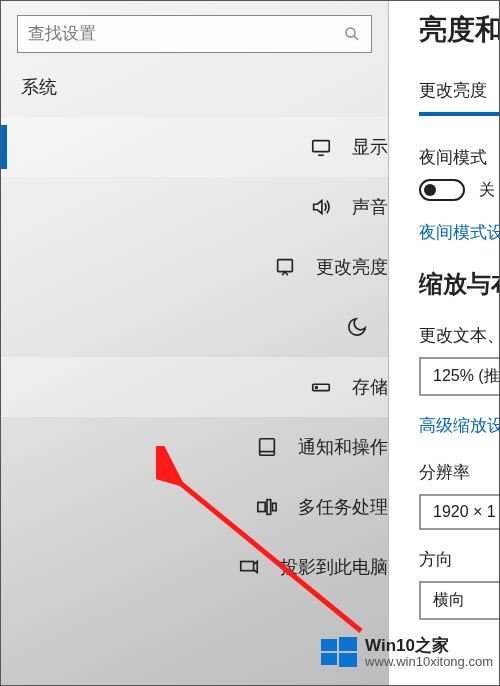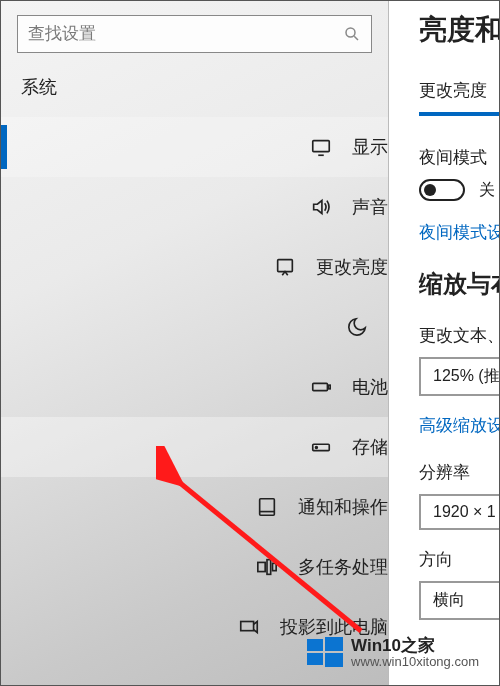--- a/index.html
+++ b/index.html
@@ -136,21 +136,21 @@
     position: absolute;
     left: 155px;
     top: 445px;
     width: 210px;
     height: 190px;
     pointer-events: none;
     z-index: 50;
   }
   .watermark {
     position: absolute;
-    right: 16px;
+    right: 2px;
     bottom: 10px;
     display: flex;
     align-items: center;
     gap: 6px;
     z-index: 60;
     background: rgba(255,255,255,0.0);
     padding: 2px 4px;
   }
   .wm-logo {
     width: 40px; height: 40px;
@@ -210,29 +210,20 @@
 
   <div class="nav-item">
     <span class="icon">
       <svg viewBox="0 0 24 24" fill="none" stroke="currentColor" stroke-width="1.8">
           <path d="M21 13 A9 9 0 1 1 11 3 A7 7 0 0 0 21 13 Z"></path>
         </svg>
     </span>
   </div>
 
 
-  <div class="nav-item">
-    <span class="icon">
-      <svg viewBox="0 0 24 24" fill="none" stroke="currentColor" stroke-width="1.8">
-          <rect x="3" y="8" width="16" height="8" rx="1"></rect>
-          <rect x="20" y="10" width="2" height="4"></rect>
-        </svg>
-    </span>
-    <span>电池</span>
-  </div>
 
   <div class="nav-item hover">
     <span class="icon">
       <svg viewBox="0 0 24 24" fill="none" stroke="currentColor" stroke-width="1.8">
           <rect x="3" y="9" width="18" height="7" rx="1"></rect>
           <circle cx="7" cy="12.5" r="1" fill="currentColor"></circle>
         </svg>
     </span>
     <span>存储</span>
   </div>

